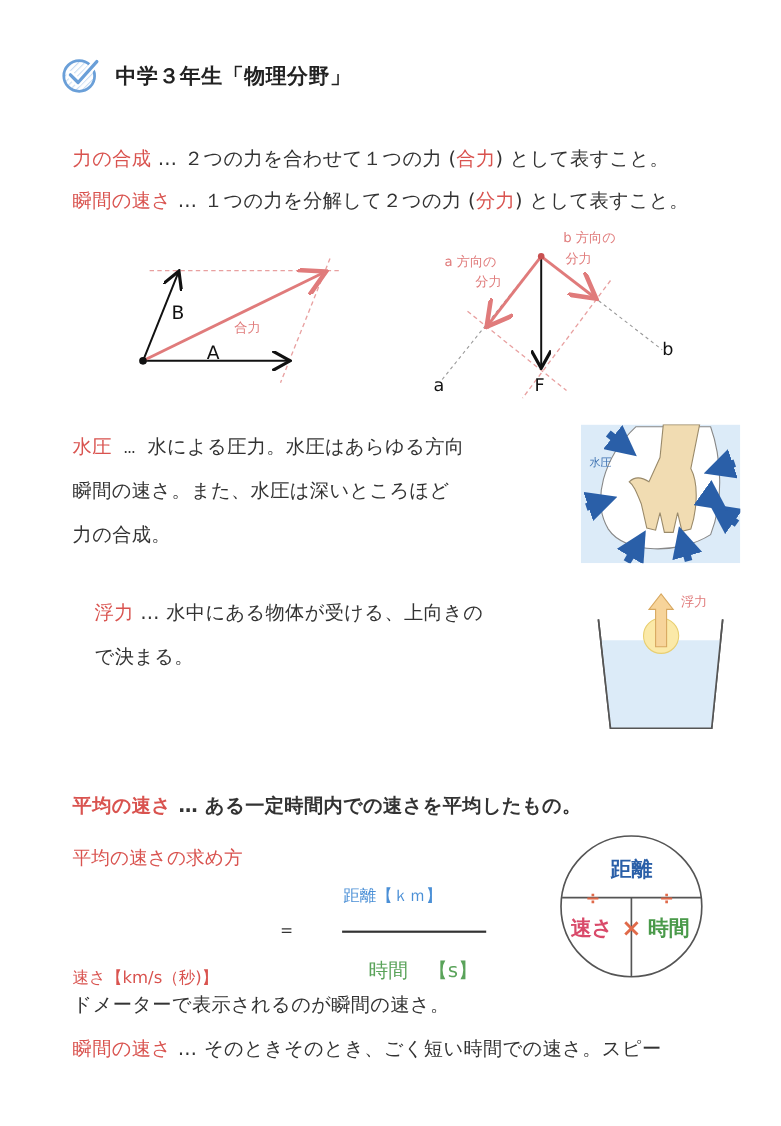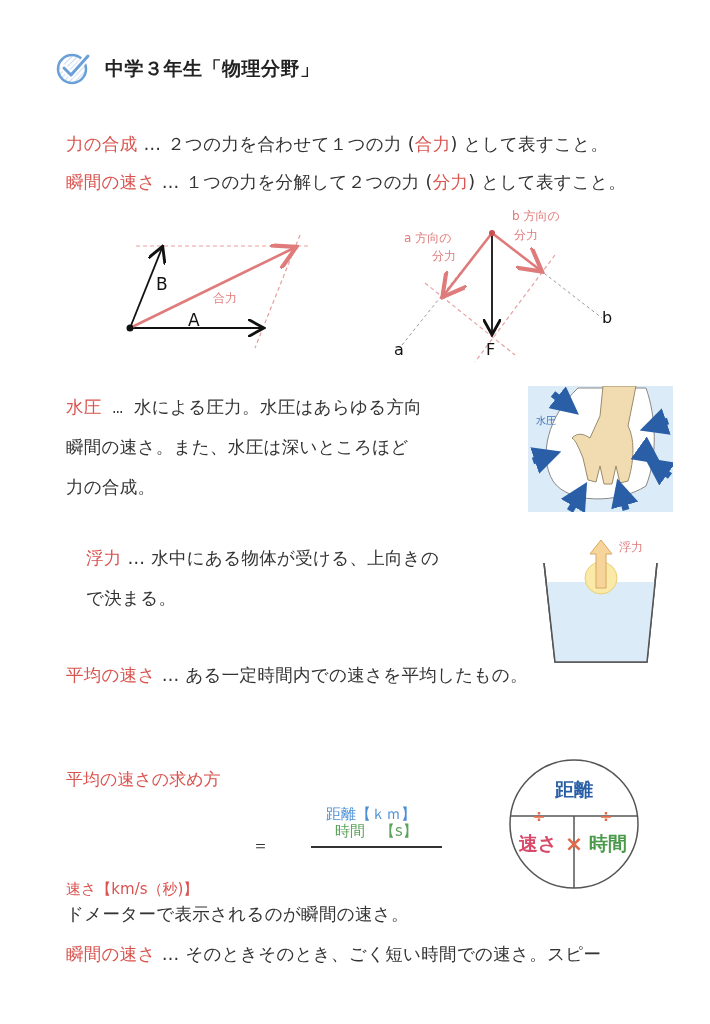--- a/index.html
+++ b/index.html
@@ -134,32 +134,32 @@
   <svg width="145" height="140" viewBox="0 0 145 140">
     <path d="M9 33 L20 132 L112 132 L122 33" fill="none" stroke="#555" stroke-width="1.5"></path>
     <path d="M12 52 L20 132 L112 132 L120 52 Z" fill="#dcebf8"></path>
     <path d="M9 33 L20 132 L112 132 L122 33" fill="none" stroke="#555" stroke-width="1.5"></path>
     <circle cx="66" cy="48" r="16" fill="#fbe9a8" stroke="#e8cf72" stroke-width="1"></circle>
     <path d="M61 58 L61 24 L55 24 L66 10 L77 24 L71 24 L71 58 Z" fill="#f7d49a" stroke="#d8a860" stroke-width="1"></path>
     <text x="84" y="21" font-size="12" fill="#e07b7b">浮力</text>
   </svg>
 </div>
 
-<div class="abs line" style="left:66px; top:663px;">
+<div class="abs line" style="left:66px; top:720px;font-weight:bold;">
   <span class="red">平均の速さ</span>
   <span>…</span>
   <span>ある一定時間内での速さを平均したもの。</span>
 </div>
 
 <div class="abs red" style="left:66px; top:768px; font-size:17px;text-align:right;">平均の速さの求め方</div>
 <div class="abs red" style="left:66px; top:836px; font-size:15px;margin-top:44px;">速さ【km/s（秒)】</div>
 <div class="abs" style="left:252px; top:834px; font-size:17px; color:#333;">＝</div>
-<div class="abs blue-t" style="left:326px; top:805px; font-size:15px;text-align:right;">距離【ｋｍ】</div>
+<div class="abs blue-t" style="left:312px; top:805px; font-size:15px;text-align:right;">距離【ｋｍ】</div>
 <div class="abs" style="left:311px; top:846px; width:131px; height:2px; background:#333;"></div>
-<div class="abs green-t" style="left:335px; top:822px; font-size:15px;">時間　【s】</div>
+<div class="abs green-t" style="left:335px; top:870px; font-size:18px;">時間　【s】</div>
 
 <div class="abs" style="left:502px; top:758px; width:145px; height:132px;">
   <svg width="145" height="132" viewBox="0 0 145 132">
     <circle cx="72" cy="66" r="64" fill="#ffffff" stroke="#555" stroke-width="1.5"></circle>
     <line x1="9" y1="58" x2="136" y2="58" stroke="#555" stroke-width="1.5"></line>
     <line x1="72" y1="58" x2="72" y2="130" stroke="#555" stroke-width="1.5"></line>
     <text x="72" y="38" font-size="19" font-weight="bold" fill="#2a5fa8" text-anchor="middle">距離</text>
     <text x="37" y="64" font-size="16" font-weight="bold" fill="#e06a4a" text-anchor="middle">÷</text>
     <text x="104" y="64" font-size="16" font-weight="bold" fill="#e06a4a" text-anchor="middle">÷</text>
     <text x="36" y="92" font-size="19" font-weight="bold" fill="#d94a6a" text-anchor="middle">速さ</text>

